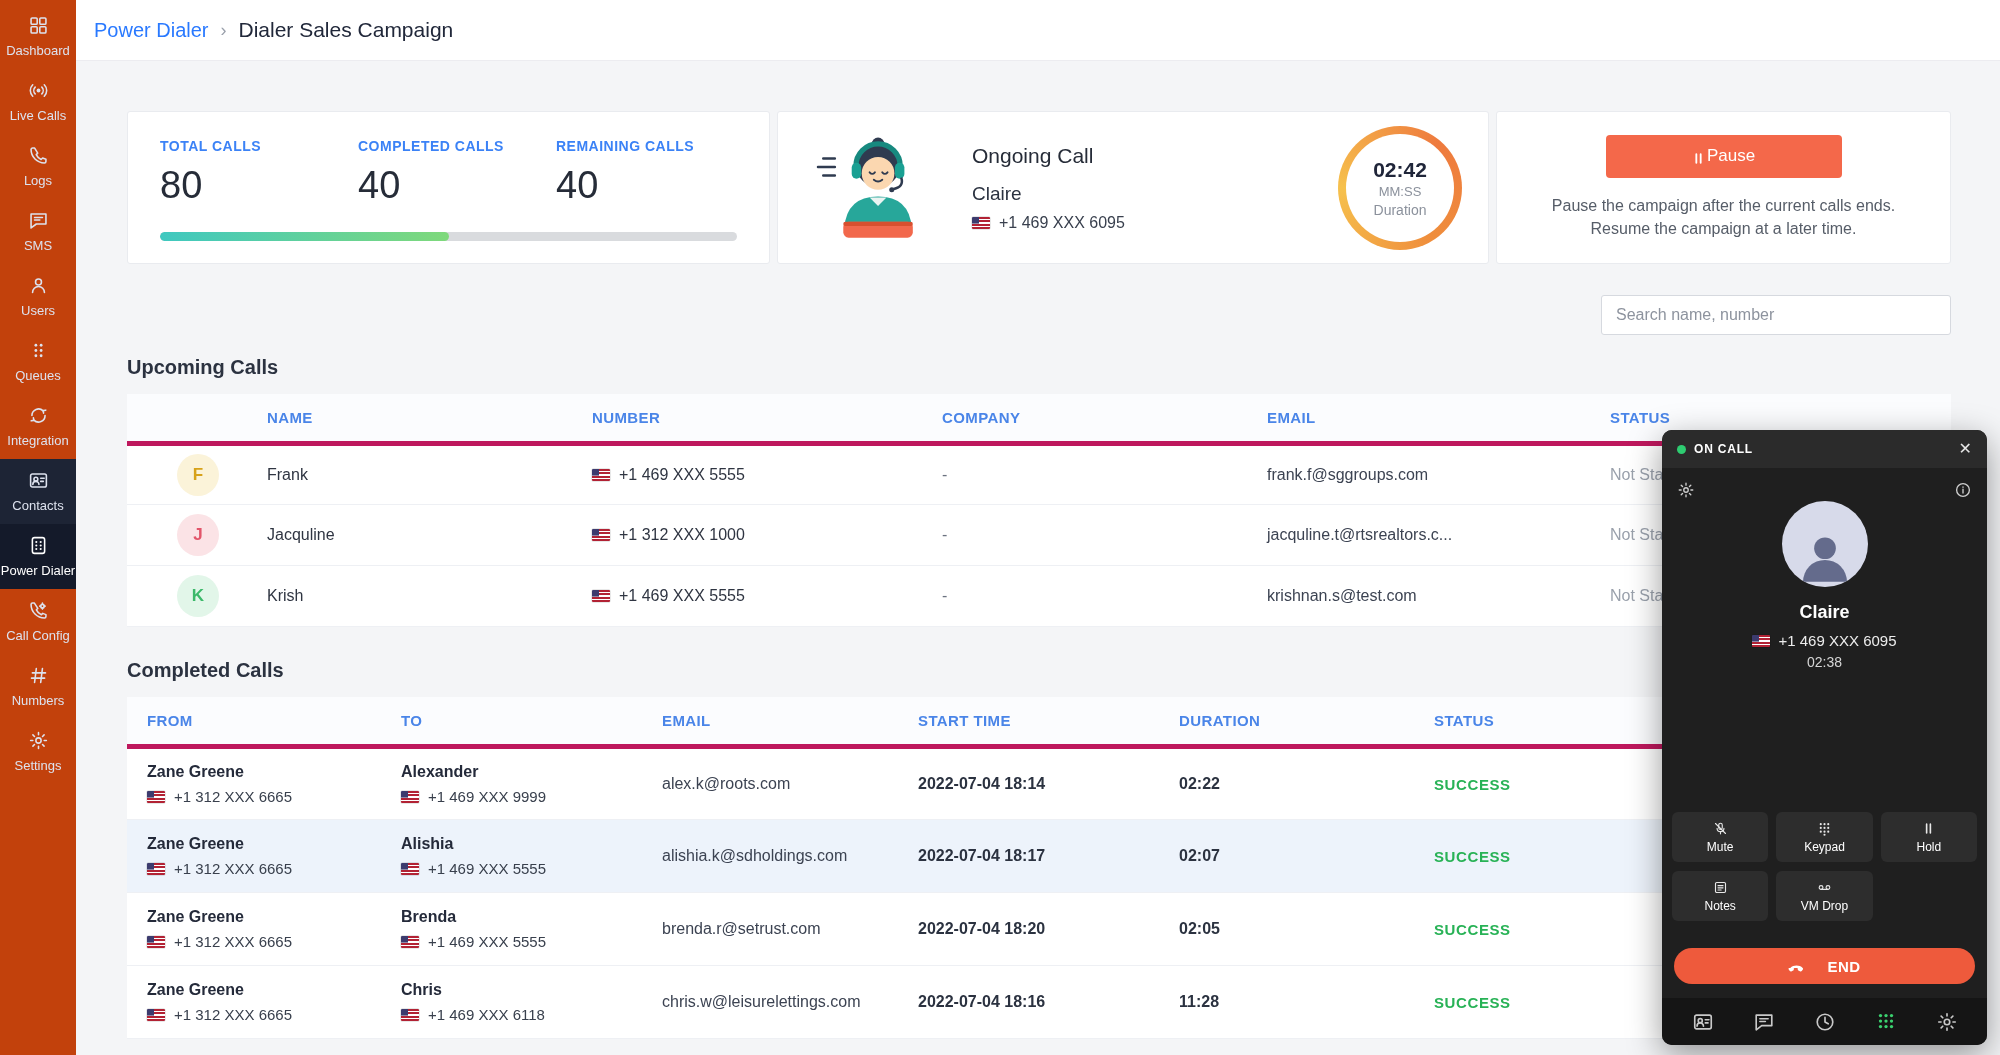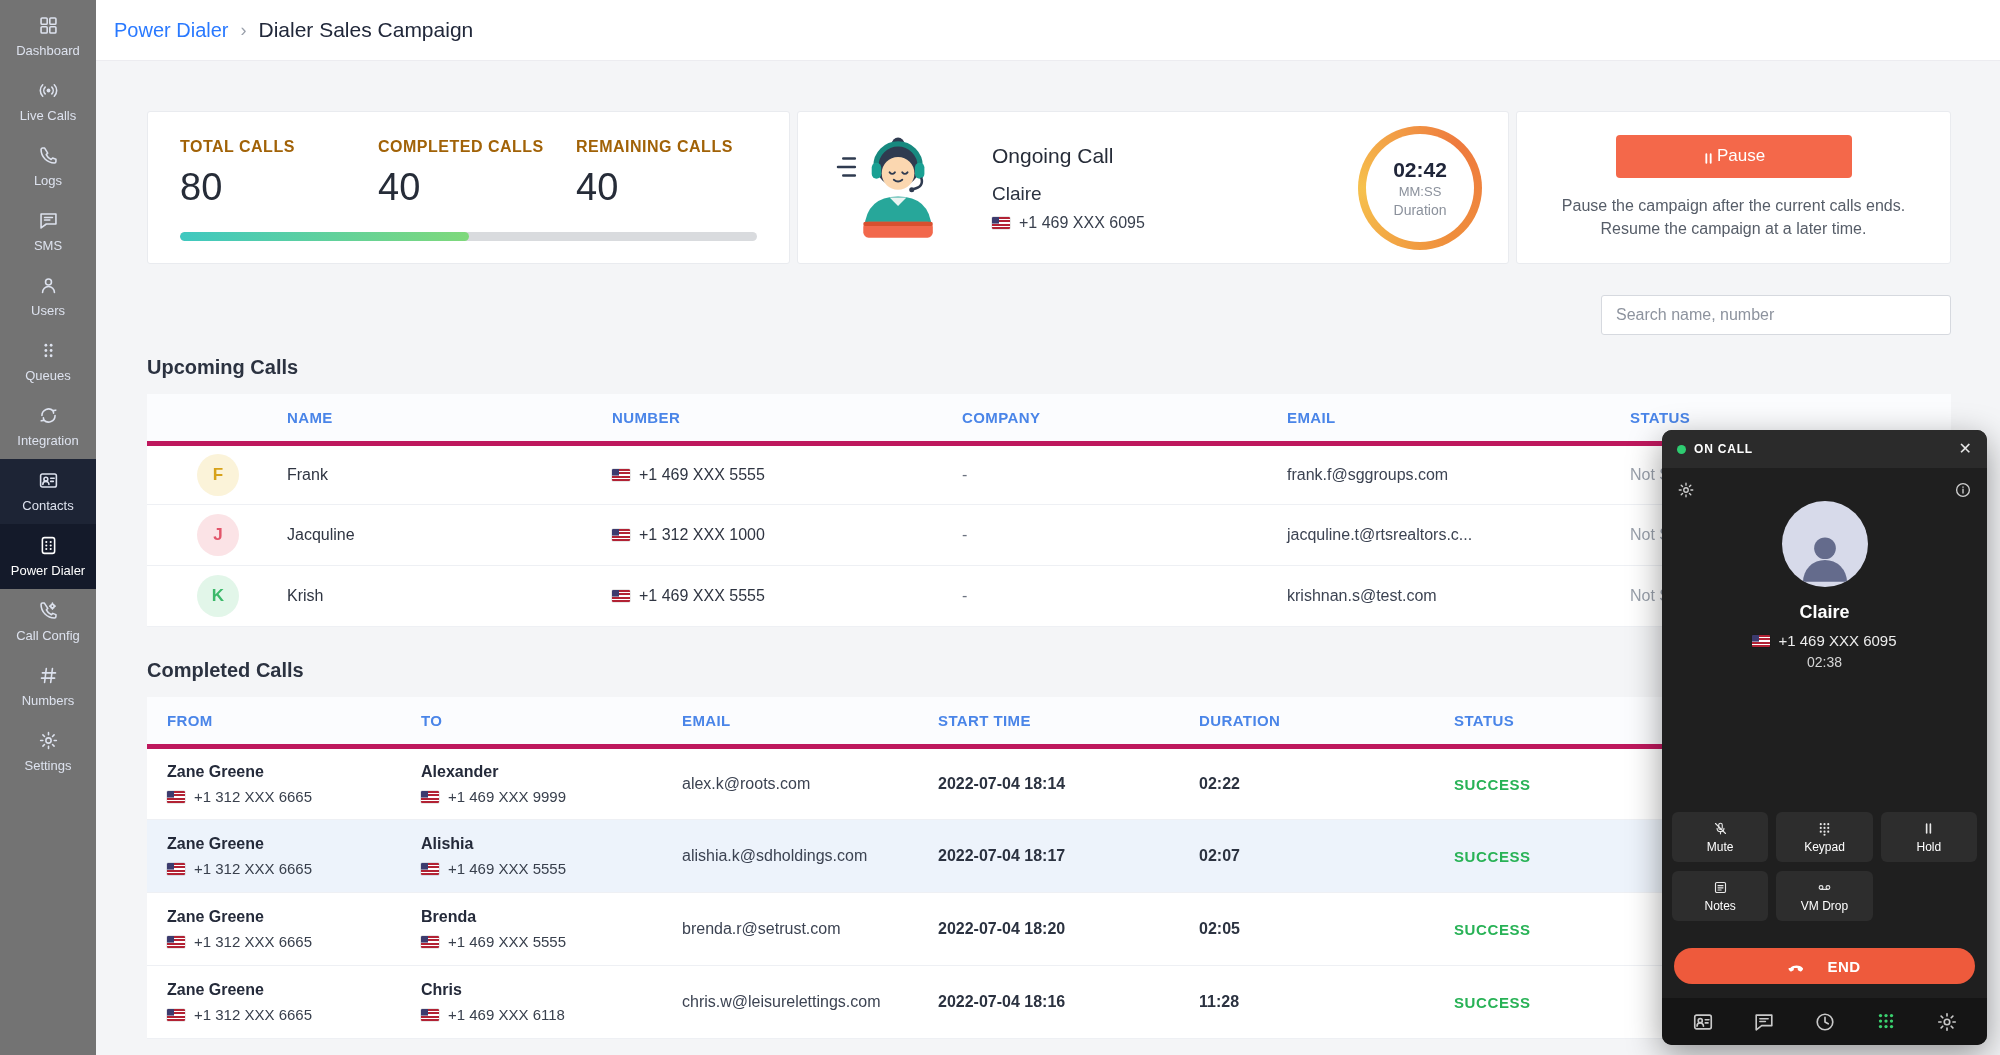--- a/index.html
+++ b/index.html
@@ -1,20 +1,20 @@
 <!DOCTYPE html>
 <html><head>
 <meta charset="utf-8">
 <style>
   *{margin:0;padding:0;box-sizing:border-box}
   html,body{width:2000px;height:1055px;overflow:hidden;font-family:"Liberation Sans",sans-serif;background:#f4f5f7;color:#2b3240}
   .app{display:flex;width:100%;height:100%;position:relative}
 
   
-  .sidebar{width:96px;background:#737373;flex-shrink:0;display:flex;flex-direction:column;padding-top:4px}
+  .sidebar{width:76px;background:#c2410c;flex-shrink:0;display:flex;flex-direction:column;padding-top:4px}
   .side-item{height:65px;display:flex;flex-direction:column;align-items:center;justify-content:center;gap:7px;color:#dde2ee;cursor:pointer}
   .side-item .ic{width:21px;height:21px}
   .side-item .lbl{font-size:13px;white-space:nowrap}
   .side-item.hovered{background:#1d2435}
   .side-item.active{background:#141a2a;color:#ffffff}
 
   .ic{display:block}
   .ic svg{width:100%;height:100%;stroke:currentColor;fill:none;stroke-width:1.8;stroke-linecap:round;stroke-linejoin:round}
 
   
@@ -26,21 +26,21 @@
 
   .content{padding:50px 49px 0 51px}
 
   
   .cards{display:flex;gap:7px}
   .card{background:#fff;border:1px solid #e9ebef;border-radius:3px;height:153px}
   .card-stats{width:643px;padding:26px 32px 22px;display:flex;flex-direction:column;justify-content:space-between}
   .stats-row{display:flex}
   .stat{width:198px}
   .stat:last-child{width:auto}
-  .stat-label{font-size:16px;font-weight:700;color:#a16207;letter-spacing:.5px}
+  .stat-label{font-size:14px;font-weight:700;color:#3b82f6;letter-spacing:.5px}
   .stat-value{font-size:38px;color:#262c38;margin-top:10px}
   .progress-track{width:100%;height:9px;border-radius:5px;background:#d9dbde;overflow:hidden}
   .progress-fill{height:100%;border-radius:5px;background:linear-gradient(90deg,#3fc8c0,#7fd97b)}
 
   .card-ongoing{width:712px;display:flex;align-items:center;padding:0 26px 0 30px;gap:26px}
   .ongoing-info{flex:1}
   .ongoing-title{font-size:21px;color:#262c38}
   .ongoing-name{font-size:19px;color:#2b3240;margin-top:15px}
   .ongoing-number{display:flex;align-items:center;gap:9px;margin-top:9px;font-size:16px;color:#39404e}
   .timer-ring{width:124px;height:124px;border-radius:50%;padding:8px;background:conic-gradient(from -90deg,#f6c14d,#ee7a3e 130deg,#ef8e3c 240deg,#f6c14d 360deg);flex-shrink:0}

